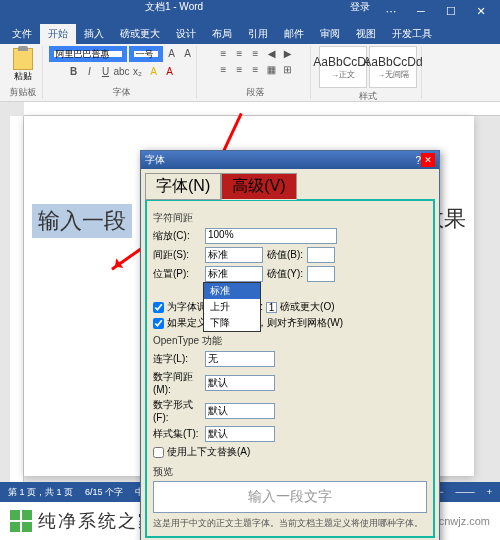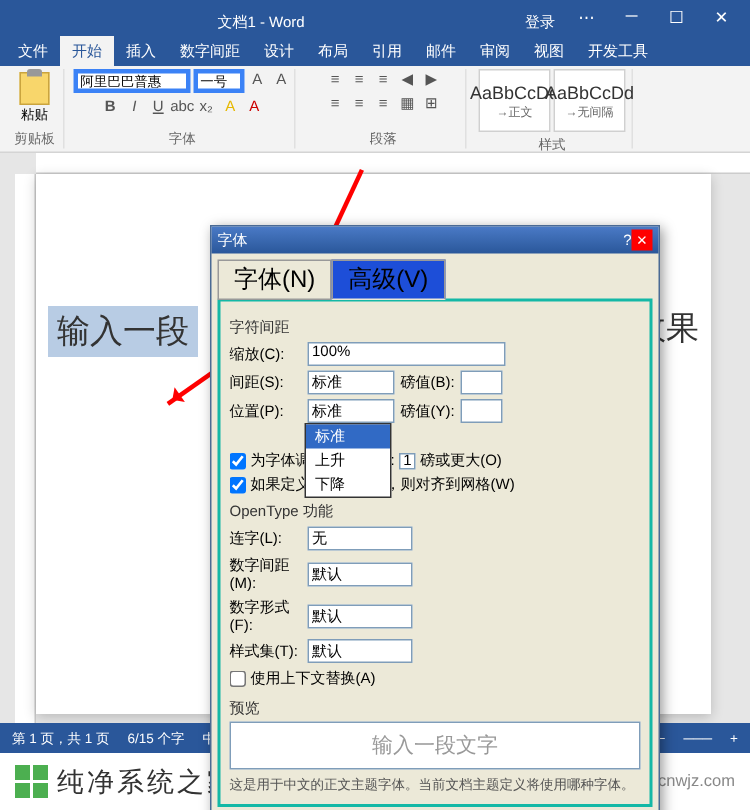--- a/index.html
+++ b/index.html
@@ -1,34 +1,34 @@
 <!DOCTYPE html>
 <html><head>
 <meta charset="utf-8">
 <style>
 *{margin:0;padding:0;box-sizing:border-box;font-family:"Microsoft YaHei","SimSun",sans-serif}
 body{width:500px;height:540px;background:#fff;overflow:hidden;position:relative;font-size:10px}
-.titlebar{height:22px;background:#2a579a;color:#fff;display:flex;align-items:flex-end;padding:0 4px}
+.titlebar{height:22px;background:#2a579a;color:#fff;display:flex;align-items:flex-start;padding:0 4px}
 .titlebar .spacer{flex:1}
 .titlebar .doc{font-size:10px;text-align:center}
 .titlebar .wbtn{width:30px;height:22px;display:flex;align-items:center;justify-content:center;cursor:pointer;font-size:11px}
 .titlebar .user{font-size:10px;padding:0 6px}
 .tabs{height:22px;background:#2a579a;display:flex;align-items:flex-end;padding-left:4px}
 .tab{padding:3px 8px;color:#fff;font-size:10px;cursor:pointer}
 .tab.active{background:#f3f3f3;color:#2a579a}
 .ribbon{height:58px;background:#f3f3f3;border-bottom:1px solid #d4d4d4;display:flex;padding:2px 4px;gap:4px}
 .rgroup{display:flex;flex-direction:column;border-right:1px solid #e0e0e0;padding:0 4px}
 .rgroup .gbody{flex:1;display:flex;align-items:center;gap:2px}
 .rgroup .glabel{font-size:9px;color:#666;text-align:center;padding-top:2px}
 .paste{display:flex;flex-direction:column;align-items:center;justify-content:center;width:30px;cursor:pointer}
 .paste .icn{width:20px;height:22px;background:#f8d66b;border:1px solid #caa43e;position:relative}
 .paste .icn:before{content:"";position:absolute;top:-3px;left:4px;width:10px;height:5px;background:#999;border-radius:2px 2px 0 0}
 .fontsel{display:flex;flex-direction:column;gap:2px}
 .fselrow{display:flex;gap:2px}
-.fsel{height:16px;border:3px solid #3b82f6;background:#fff;font-size:9px;padding:0 2px;display:flex;align-items:center}
+.fsel{height:16px;border:5px solid #3b82f6;background:#fff;font-size:9px;padding:0 2px;display:flex;align-items:center}
 .tbtn{width:14px;height:14px;display:flex;align-items:center;justify-content:center;font-size:10px;color:#555;cursor:pointer}
 .stylebox{width:48px;height:42px;border:1px solid #d0d0d0;background:#fff;display:flex;flex-direction:column;align-items:center;justify-content:center;cursor:pointer;font-size:8px}
 .stylebox .prev{font-size:12px;color:#333}
 .stylebox .nm{font-size:8px;color:#666}
 .canvas{position:absolute;top:102px;left:0;right:0;bottom:58px;background:#e6e6e6;overflow:hidden}
 .ruler-h{position:absolute;top:0;left:24px;right:0;height:14px;background:#fff;border-bottom:1px solid #ccc}
 .ruler-v{position:absolute;top:14px;left:10px;width:14px;bottom:0;background:#fff;border-right:1px solid #ccc}
 .page{position:absolute;top:14px;left:24px;width:450px;height:360px;background:#fff;box-shadow:0 2px 8px rgba(0,0,0,.2)}
 .seltext{position:absolute;top:88px;left:8px;background:#b8cce4;color:#333;font-size:22px;padding:2px 6px;font-family:Liberation Serif, serif}
 .seltext2{position:absolute;top:88px;right:8px;color:#333;font-size:22px;font-family:"SimSun"}
@@ -36,21 +36,21 @@
 .arrow1{top:8px;left:225px;width:3px;height:70px;background:#f00;transform:rotate(25deg)}
 .arrow1:after{content:"";position:absolute;bottom:-2px;left:-5px;border:6px solid transparent;border-top-color:#f00}
 .arrow2{top:120px;left:135px;width:3px;height:60px;background:#f00;transform:rotate(55deg)}
 .arrow2:after{content:"";position:absolute;bottom:-2px;left:-5px;border:6px solid transparent;border-top-color:#f00}
 .dialog{position:absolute;top:150px;left:140px;width:300px;background:#ece9d8;border:1px solid #4a6a94;box-shadow:2px 2px 8px rgba(0,0,0,.4);z-index:10}
 .dtitle{height:18px;background:linear-gradient(#4a7ac6,#2a579a);color:#fff;font-size:10px;display:flex;align-items:center;padding:0 4px}
 .dtitle .spacer{flex:1}
 .dtitle .x{width:14px;height:14px;background:#f00;color:#fff;display:flex;align-items:center;justify-content:center;cursor:pointer;font-size:9px}
 .dtabs{display:flex;padding:4px 4px 0;gap:0}
 .dtab{padding:2px 10px;font-size:16px;border:1px solid #999;background:#ece9d8;cursor:pointer;position:relative}
-.dtab.active{background:#1d4ed8;border-bottom-color:#ece9d8;z-index:2}
+.dtab.active{background:#b91c1c;border-bottom-color:#ece9d8;z-index:2}
 .dbody{border:2px solid #14b8a6;margin:0 4px 4px;padding:6px;background:#ece9d8;margin-top:-1px}
 .dsec{font-size:10px;color:#333;margin:4px 0 2px}
 .drow{display:flex;align-items:center;gap:4px;margin:3px 0;font-size:10px}
 .drow label{width:48px;text-align:left}
 .dsel{height:16px;border:1px solid #7f9db9;background:#fff;font-size:10px;padding:0 2px}
 .dspin{width:28px;height:16px;border:1px solid #7f9db9;background:#fff;font-size:10px;text-align:center}
 .ddrop{position:absolute;background:#fff;border:1px solid #333;font-size:10px;z-index:20}
 .ddrop div{padding:1px 6px;cursor:pointer}
 .ddrop div.hl{background:#316ac5;color:#fff}
 .dchk{display:flex;align-items:center;gap:3px;font-size:10px;margin:2px 0}
@@ -83,21 +83,21 @@
   <div class="wbtn">⋯</div>
   <div class="wbtn">─</div>
   <div class="wbtn">☐</div>
   <div class="wbtn close">✕</div>
 </div>
 
 <div class="tabs">
   <div class="tab">文件</div>
   <div class="tab active">开始</div>
   <div class="tab">插入</div>
-  <div class="tab">数字间距</div>
+  <div class="tab">磅或更大</div>
   <div class="tab">设计</div>
   <div class="tab">布局</div>
   <div class="tab">引用</div>
   <div class="tab">邮件</div>
   <div class="tab">审阅</div>
   <div class="tab">视图</div>
   <div class="tab">开发工具</div>
 </div>
 
 <div class="ribbon">

